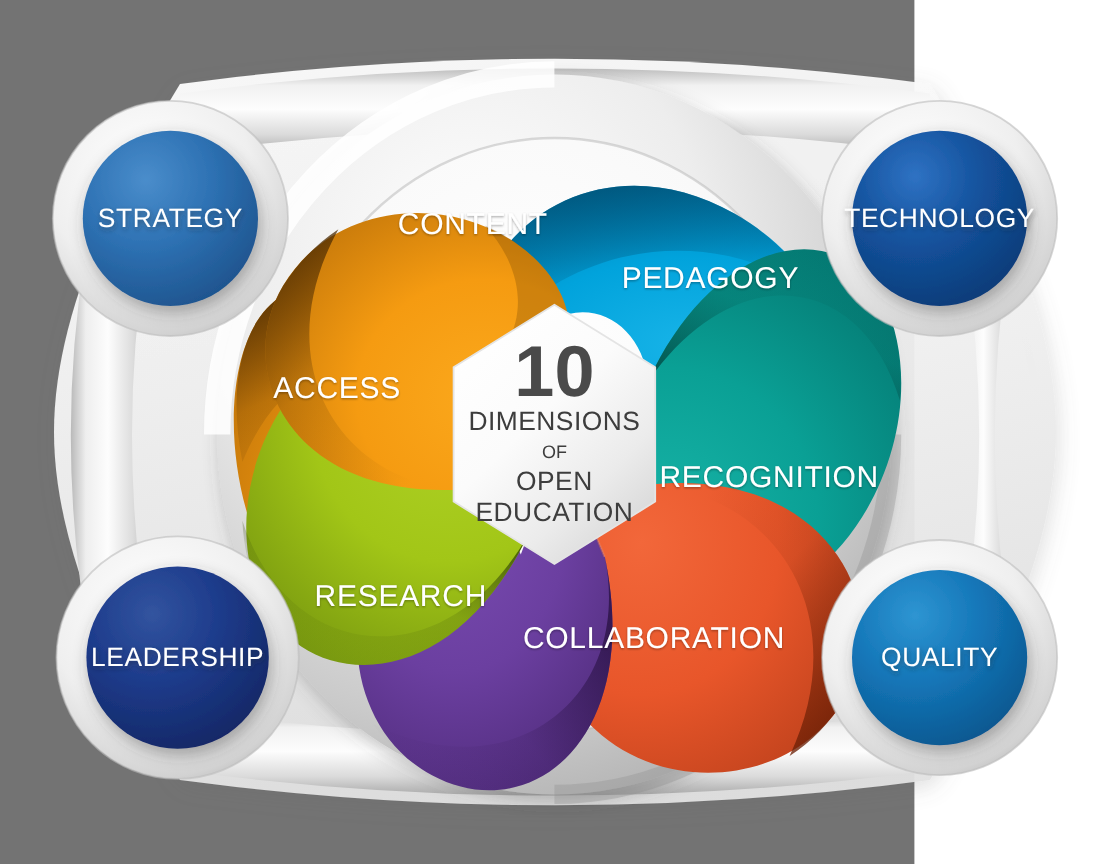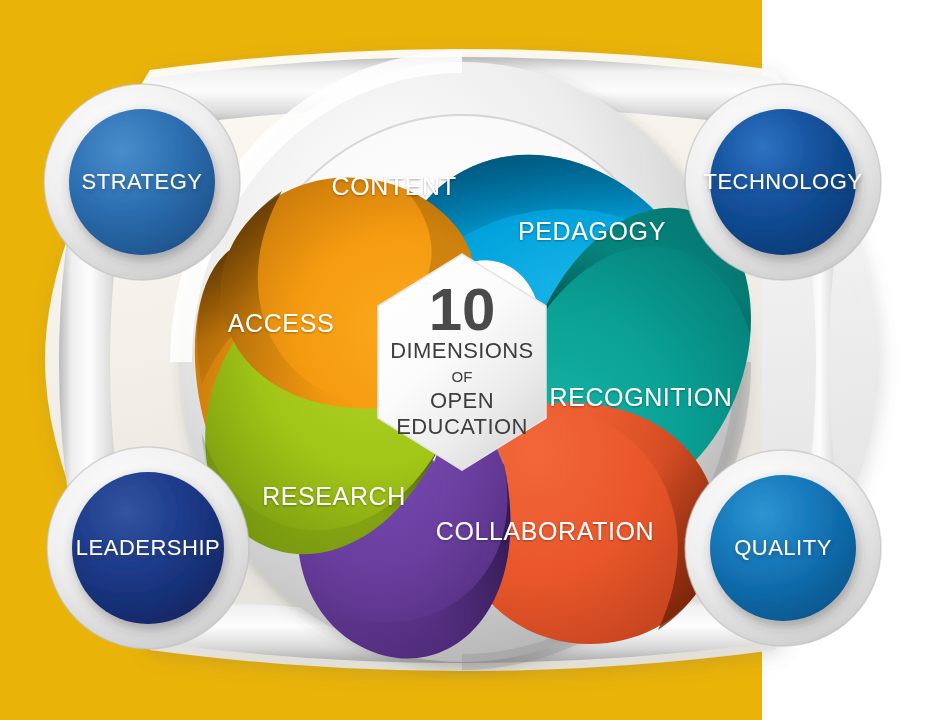--- a/index.html
+++ b/index.html
@@ -10,21 +10,21 @@
   body {
     width: 925px;
     height: 720px;
     overflow: hidden;
     font-family: "Liberation Sans", sans-serif;
   }
   #stage {
     position: relative;
     width: 762px;
     height: 720px;
-    background: #eab308;
+    background: #737373;
   }
   svg#diagram {
     position: absolute;
     left: 0;
     top: 0;
     width: 925px;
     height: 720px;
     display: block;
   }
   .petal-label {

